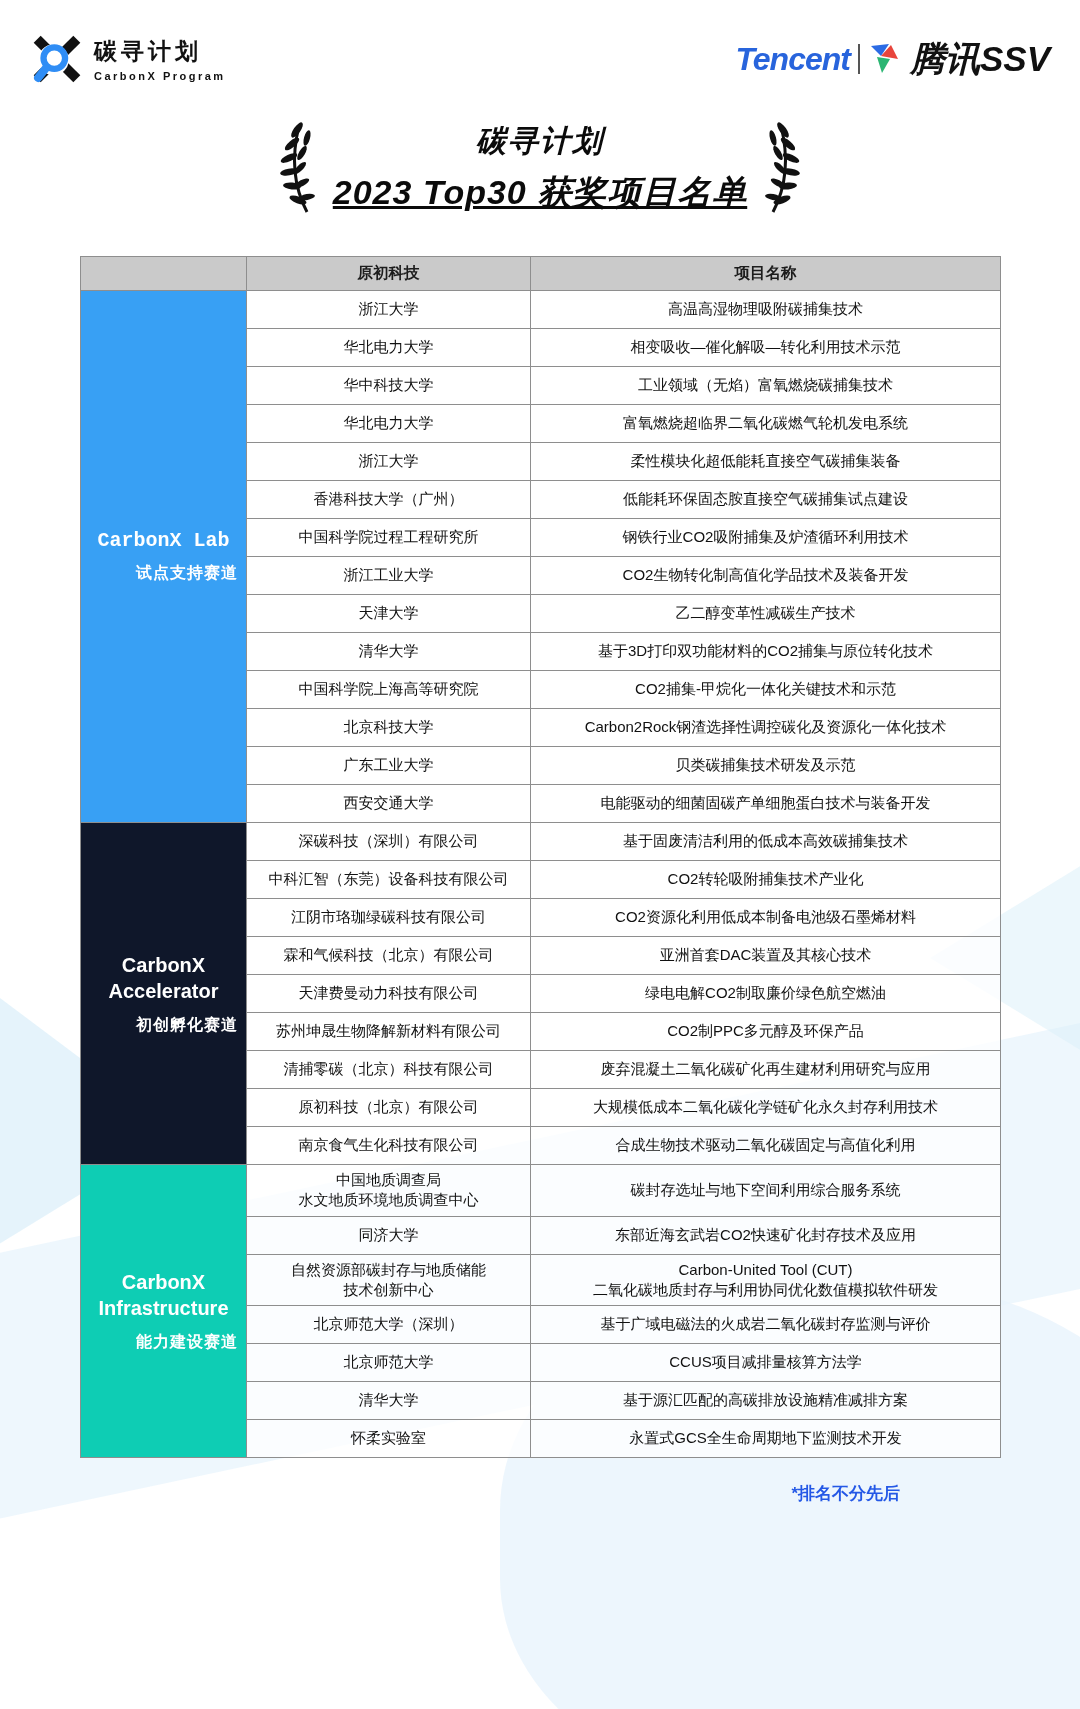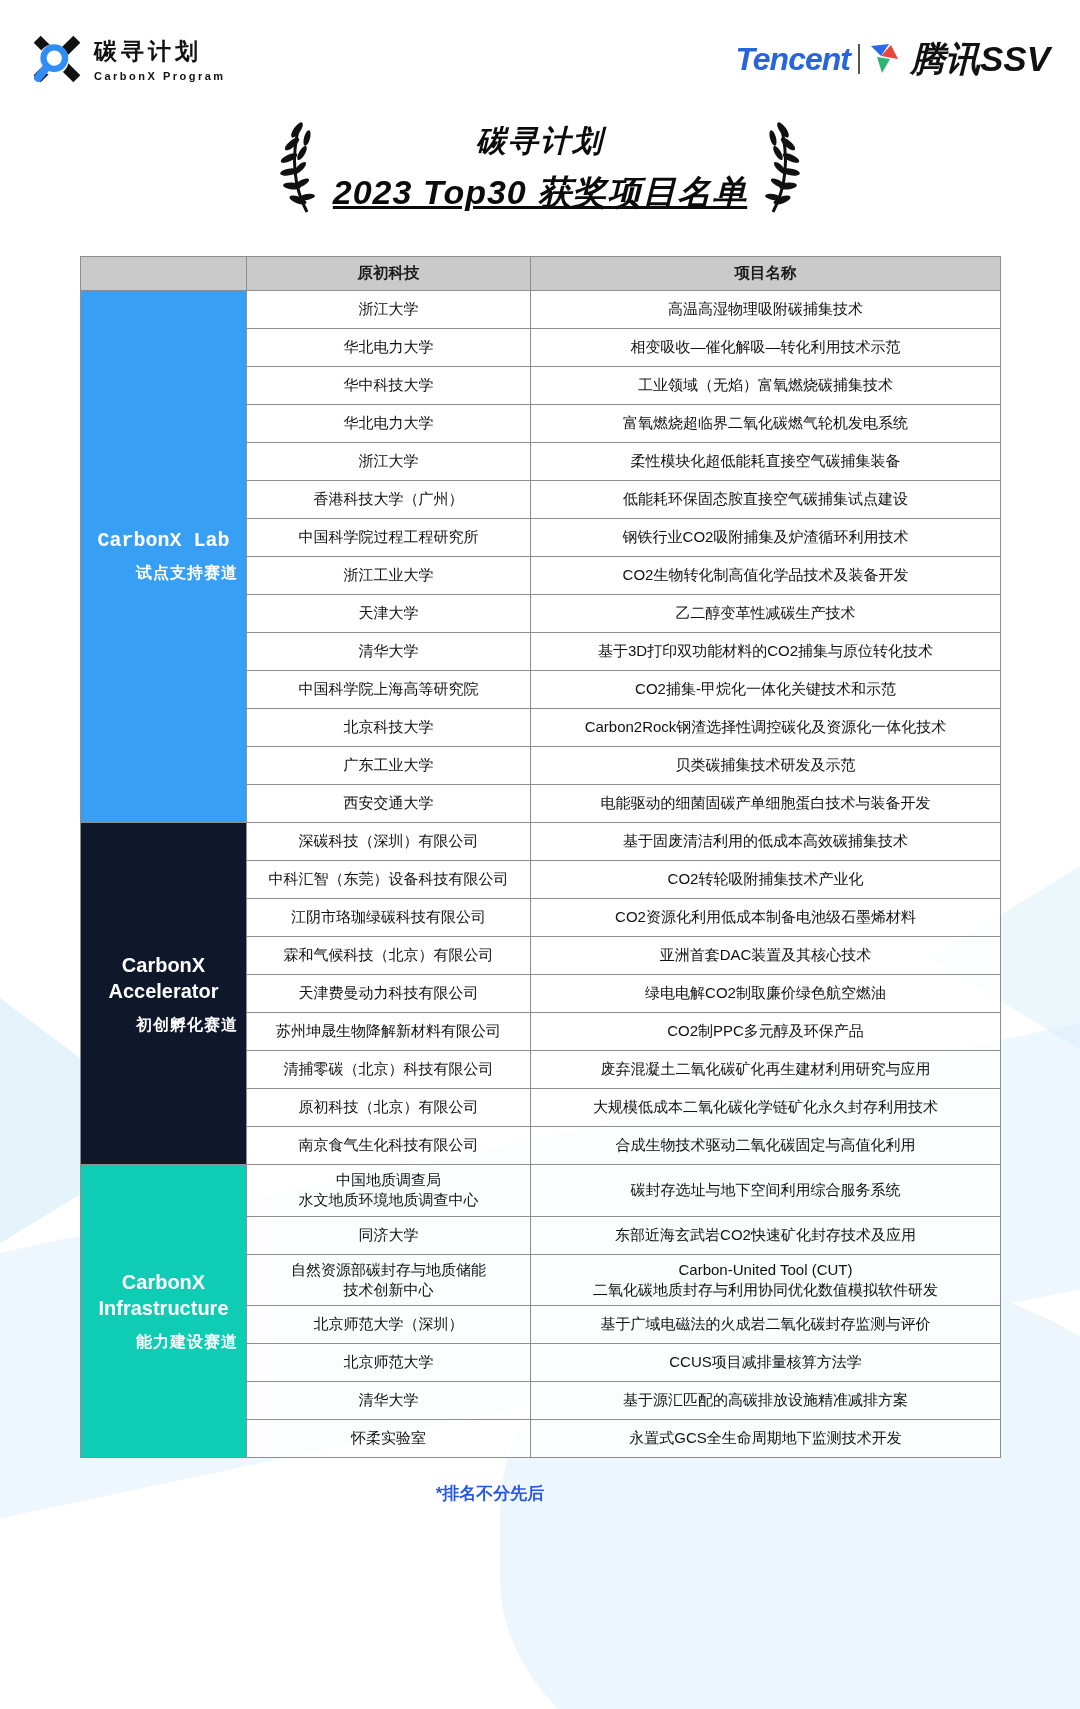--- a/index.html
+++ b/index.html
@@ -43,21 +43,21 @@
   table { width:100%; border-collapse:collapse; table-layout:fixed; }
   col.c-cat { width:166px; } col.c-unit { width:284px; } col.c-proj { width:470px; }
   th, td { border:1px solid #8e8e8e; text-align:center; vertical-align:middle; }
   thead th { background:#cacaca; height:34px; font-size:15.5px; font-weight:600; color:#1c1c1c; }
   tbody td { height:38px; font-size:15px; color:#111; background:rgba(255,255,255,0.78);
              white-space:pre-line; line-height:1.35; padding:5px 6px; }
   td.cat-cell { color:#fff; background-clip:padding-box; padding:10px 8px; }
   .cat-en { font-size:20px; font-weight:700; line-height:1.3; }
   .cat-cn { font-size:16px; font-weight:700; margin-top:10px; letter-spacing:1px;text-align:right; }
 
-  .footnote { width:920px; margin:24px auto 0 auto; text-align:center; padding-right:100px;
+  .footnote { width:920px; margin:24px auto 0 auto; text-align:right; padding-right:100px;
               font-size:17px; font-weight:700; color:#2458e6; }
 </style>
 </head>
 <body>
 
 <div class="page">
   <div class="bg-shape bg-tri-left"></div>
   <div class="bg-shape bg-band"></div>
   <div class="bg-shape bg-tri-right"></div>
   <div class="bg-shape bg-blob"></div>

